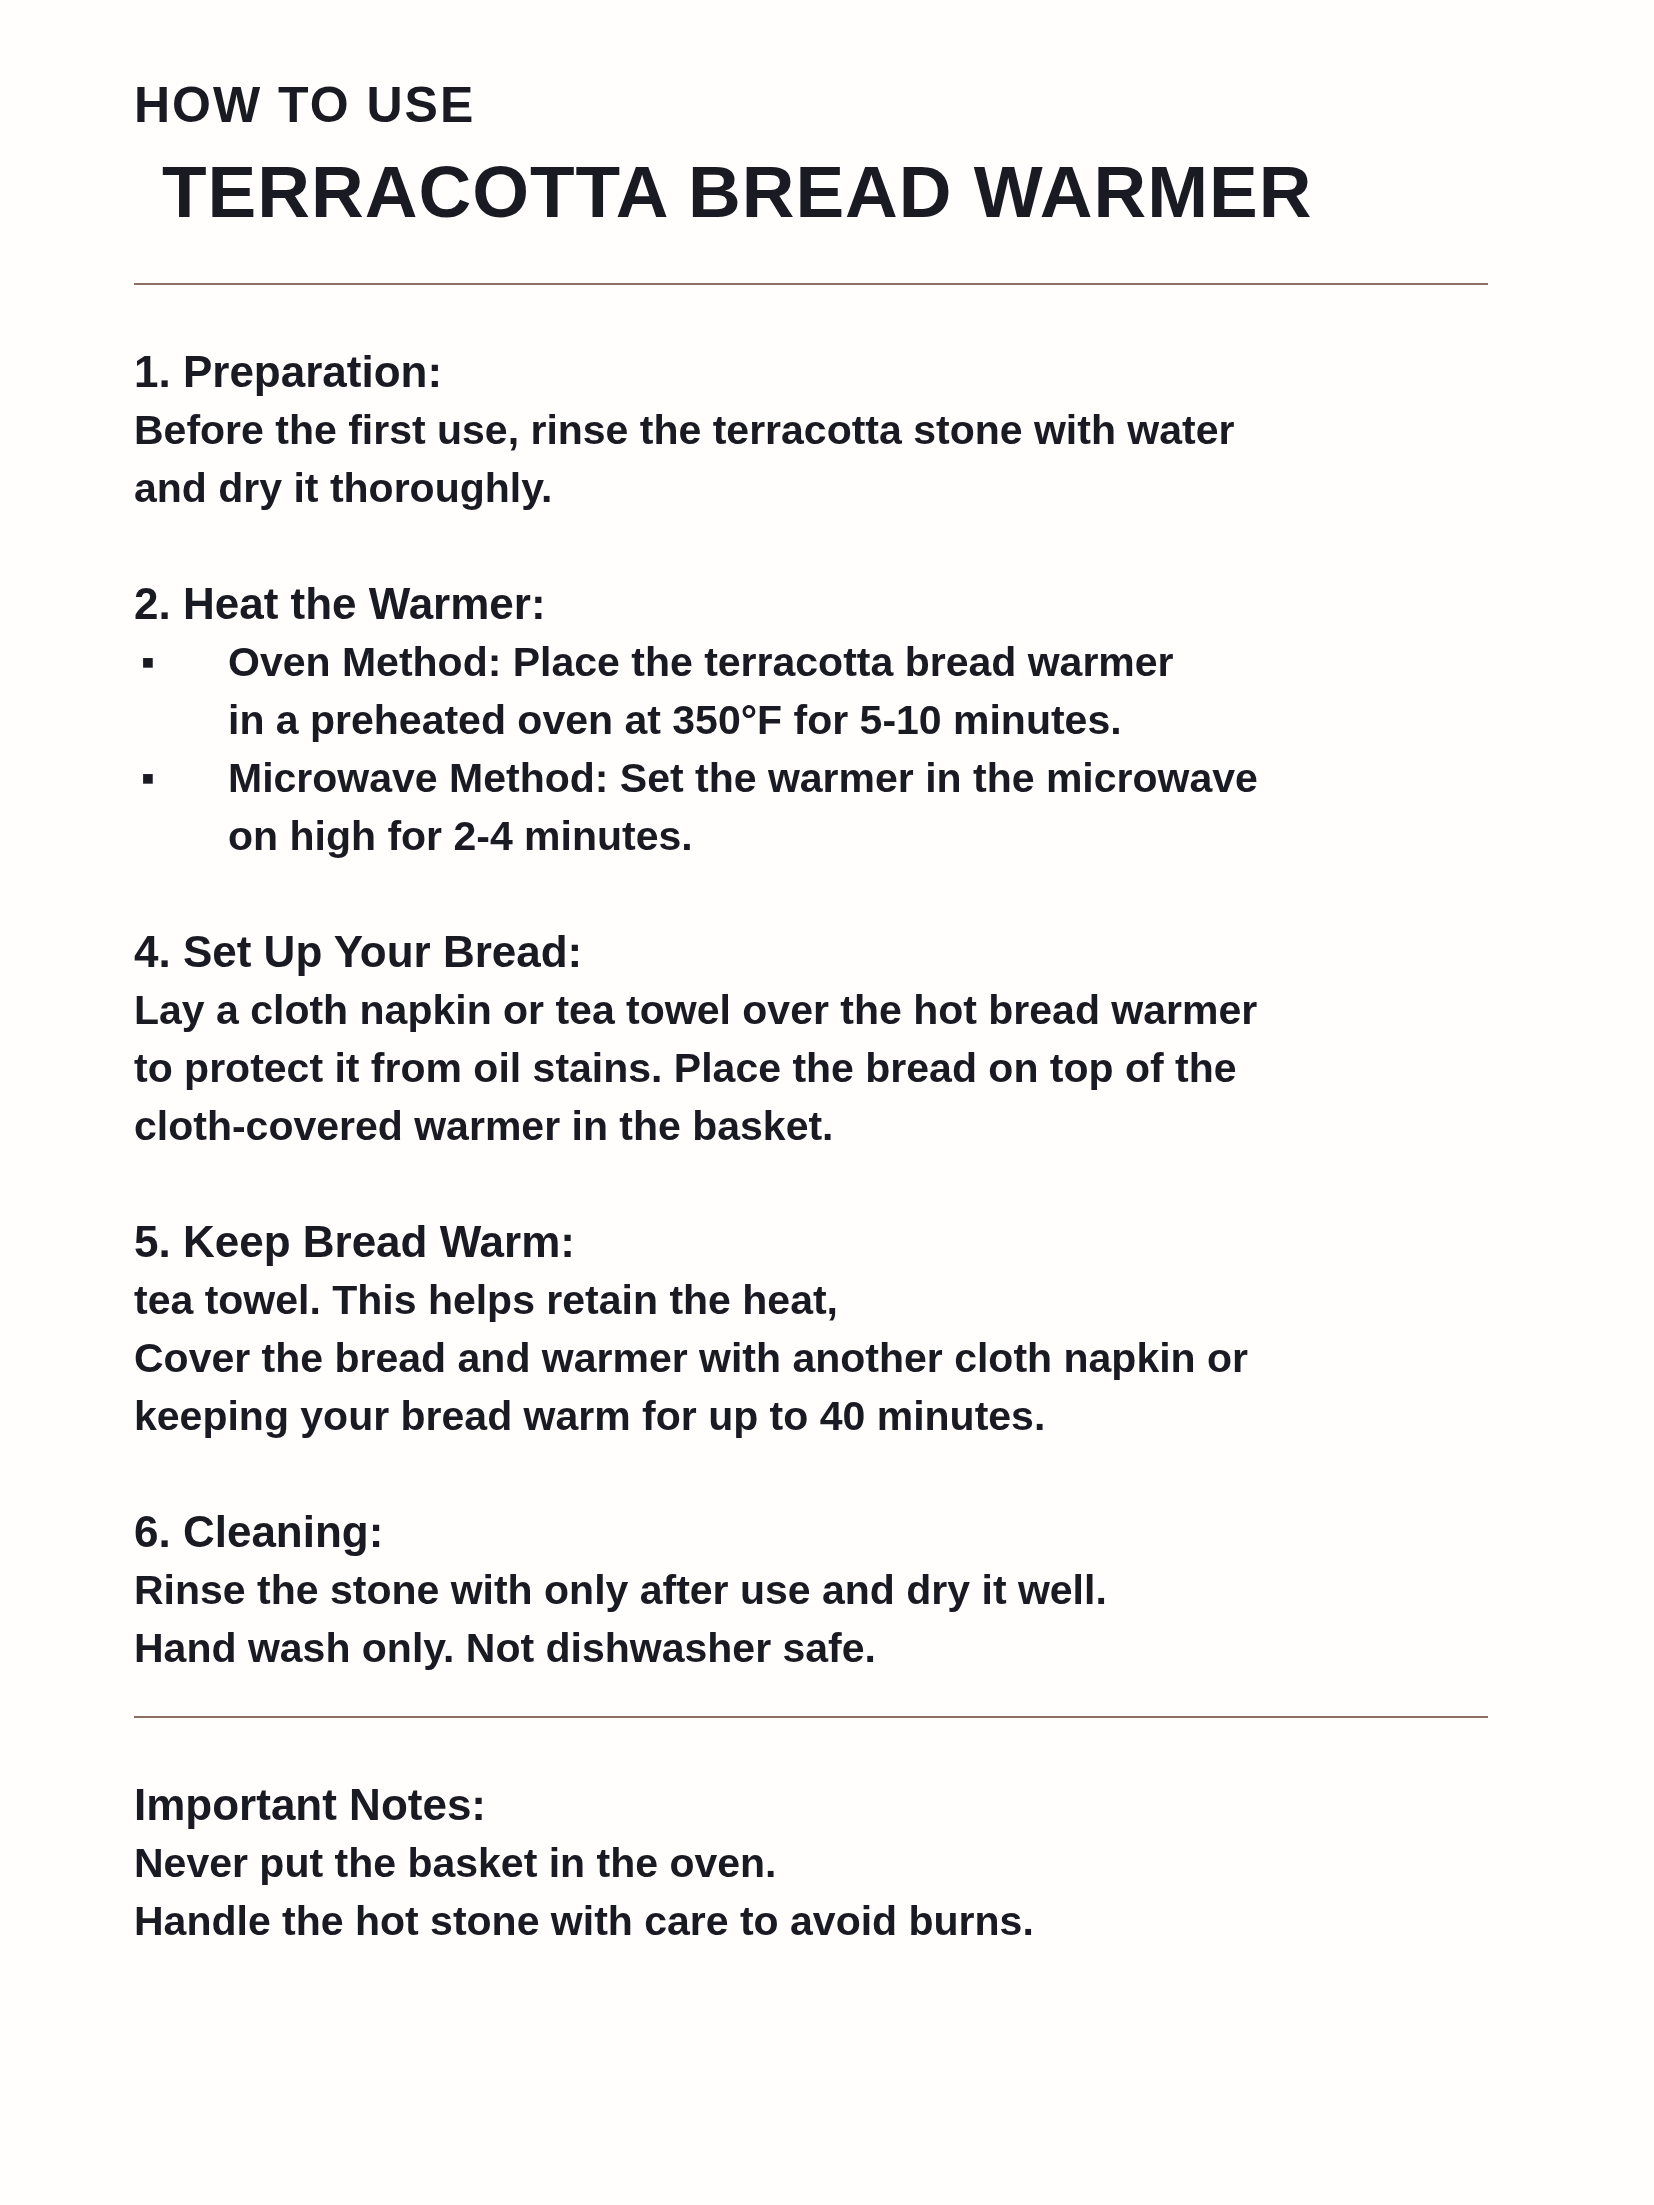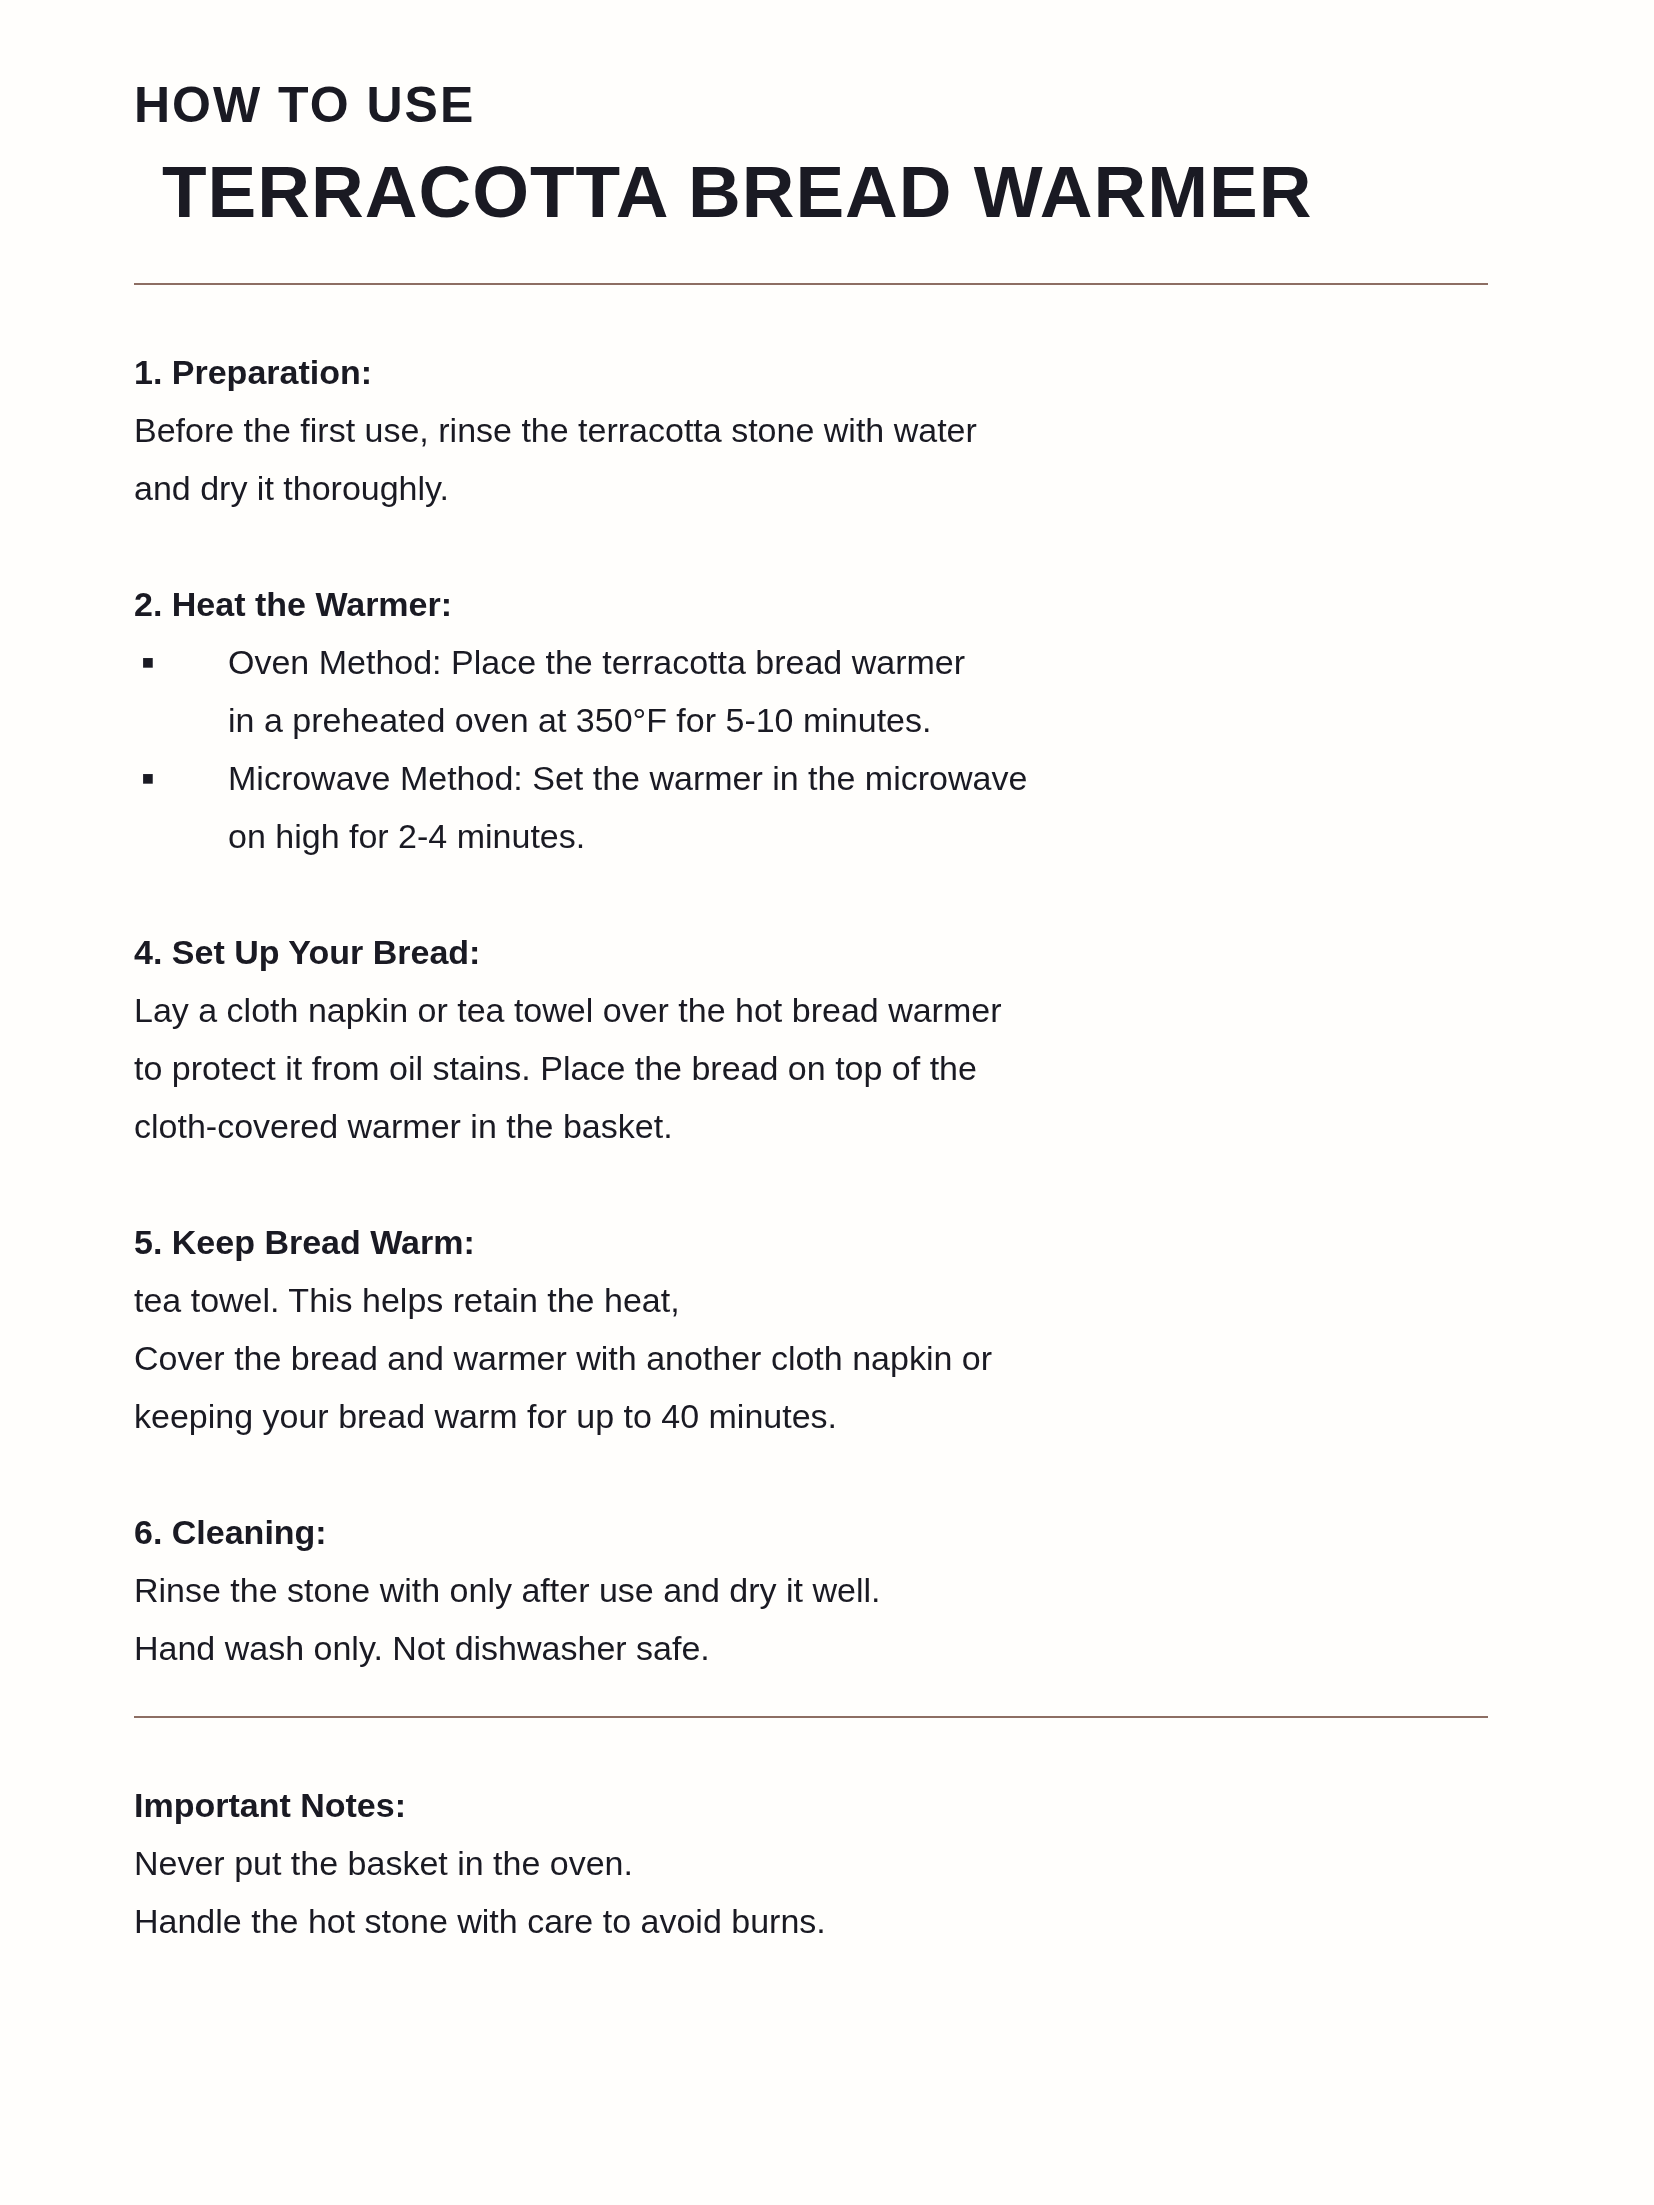--- a/index.html
+++ b/index.html
@@ -43,28 +43,28 @@
   }
   .divider-2{
     margin-top:39px;
   }
   section{
     margin-top:58px;
   }
   .notes{
   }
   .h{
-    font-size:34px;
+    font-size:44px;
     font-weight:700;
     line-height:58px;
     color:var(--text);
   }
   .line{
-    font-size:34px;
-    font-weight:400;
+    font-size:41px;
+    font-weight:700;
     line-height:58px;
     color:var(--text);
   }
   .bullet{
     display:flex;
     align-items:flex-start;
   }
   .marker{
     width:94px;
     flex:0 0 94px;

